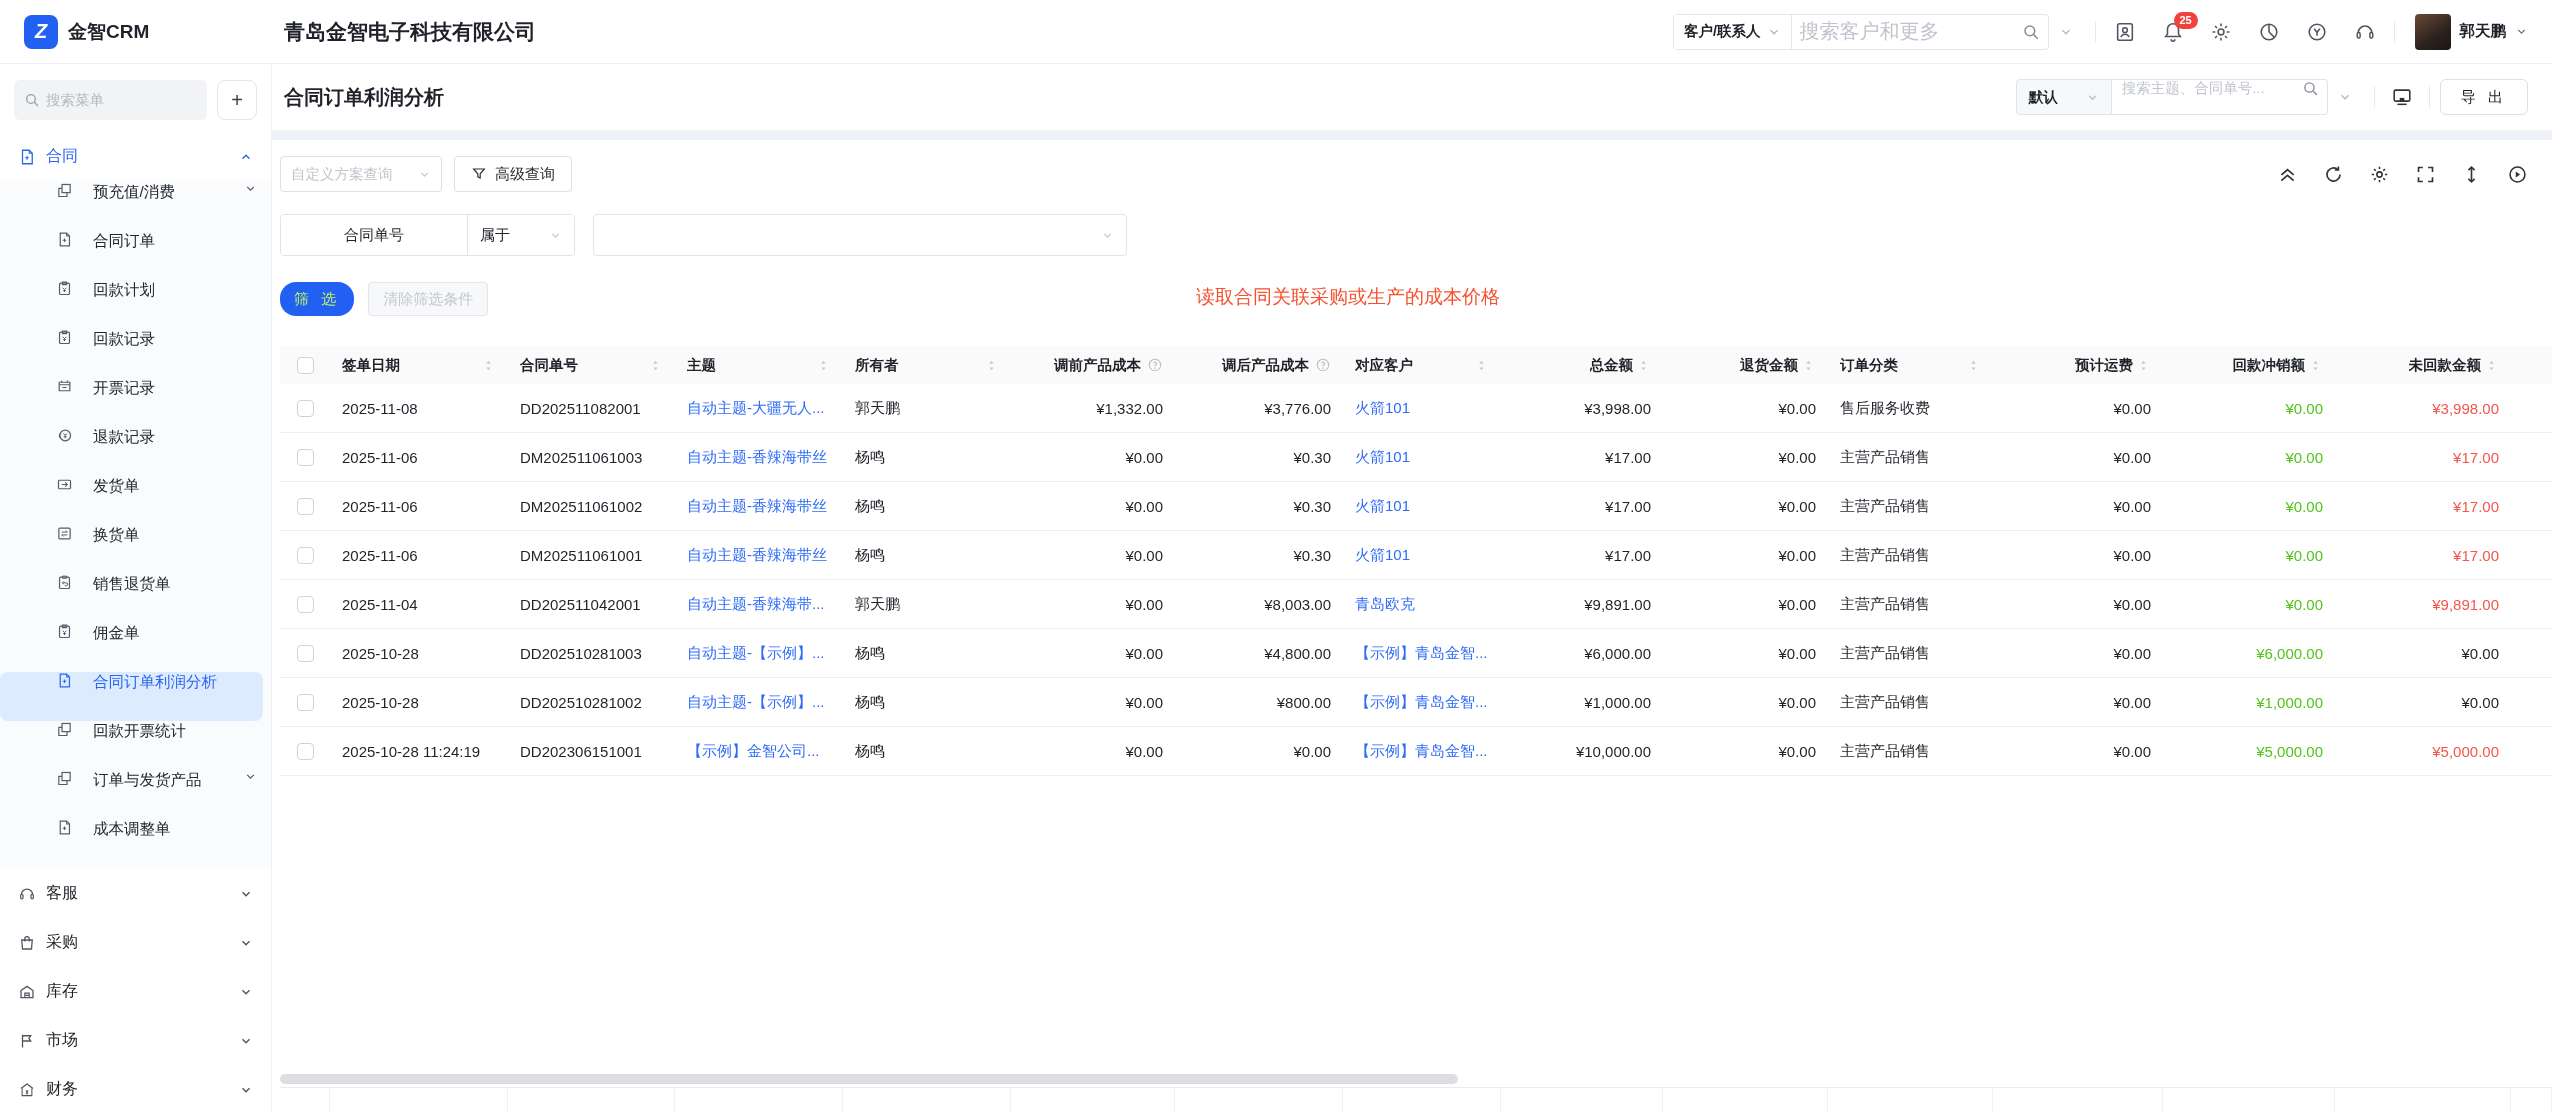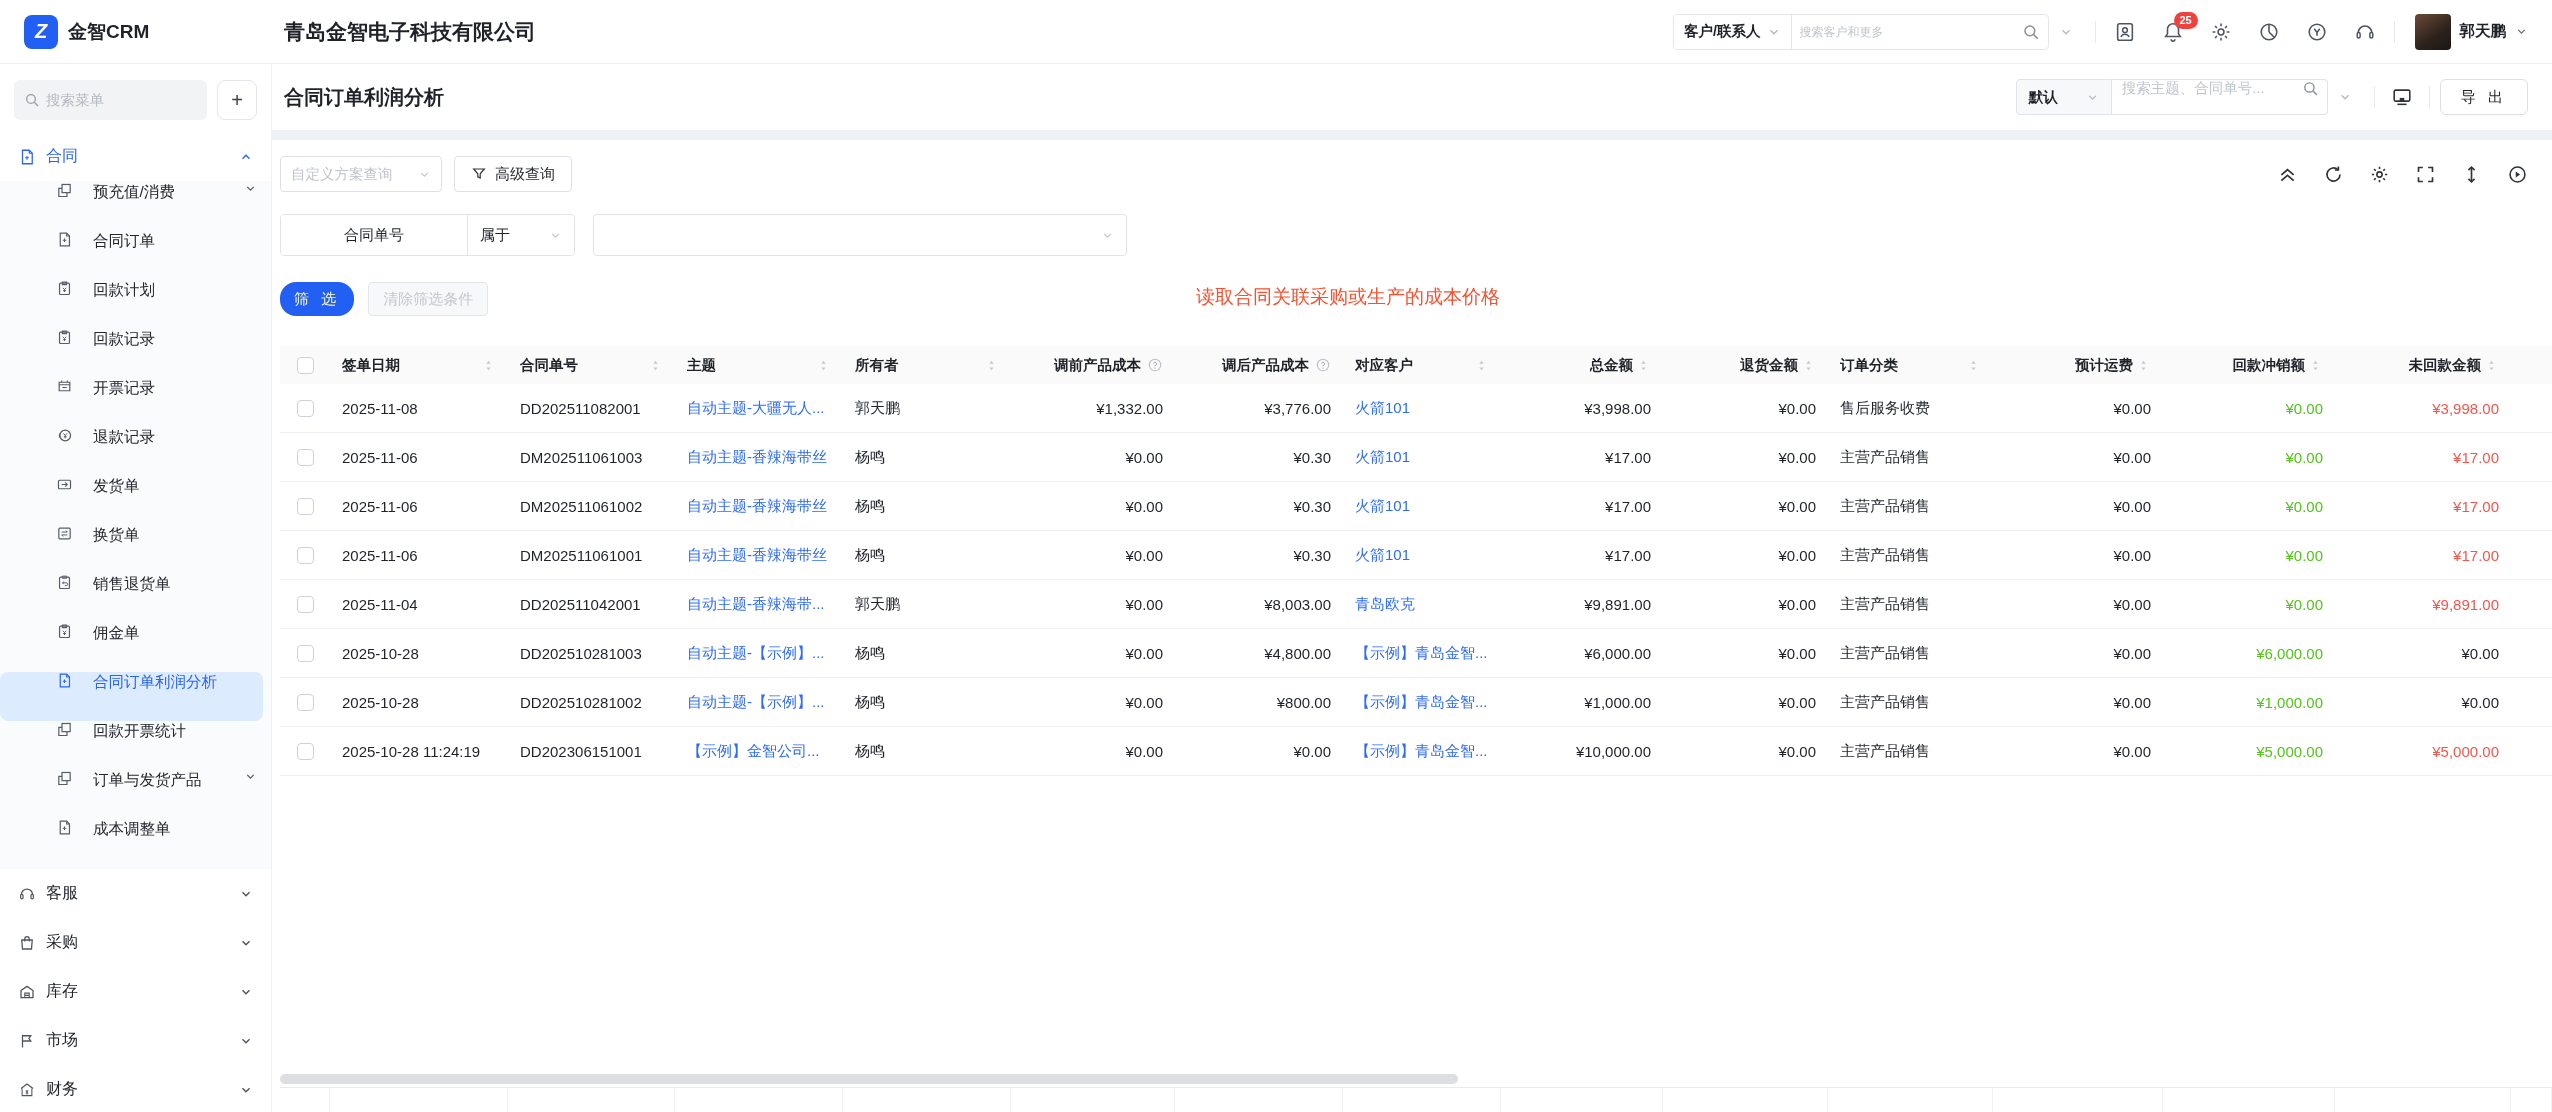--- a/index.html
+++ b/index.html
@@ -14,21 +14,21 @@
   .logo-wrap{width:248px;display:flex;align-items:center;gap:10px}
   .logo-mark{width:34px;height:34px;border-radius:8px;background:#2160f3;color:#fff;
     display:flex;align-items:center;justify-content:center;font-weight:bold;font-size:20px;font-style:italic}
   .logo-text{font-size:19px;font-weight:bold}
   .company{font-size:21px;font-weight:bold;margin-left:12px}
   .top-right{margin-left:auto;display:flex;align-items:center}
   .top-search{display:flex;align-items:center;height:36px;border:1px solid #e3e6eb;border-radius:4px;overflow:hidden}
   .scope{display:flex;align-items:center;gap:6px;padding:0 10px;height:100%;border-right:1px solid #e3e6eb;
     font-size:14.5px;font-weight:bold;color:#1f2329;background:#fff}
   .scope .ico,.sel-chev{width:14px;height:14px;color:#b4b9c2}
-  .top-search input{border:0;outline:none;width:230px;padding:0 8px;font-size:12px;color:#1f2329;font-family:inherit}
+  .top-search input{border:0;outline:none;width:230px;padding:0 8px;font-size:20px;color:#1f2329;font-family:inherit}
   .top-search input::placeholder{color:#bfc4cc}
   .tsearch-q{width:18px;height:18px;color:#8a9099;margin-right:8px}
   .tsearch-chev{width:14px;height:14px;color:#b4b9c2;margin:0 12px 0 10px}
   .vdiv{width:1px;height:22px;background:#e7e9ee;margin:0 10px}
   .top-icons{display:flex;align-items:center;gap:26px;margin:0 8px}
   .tico{width:22px;height:22px;color:#4e5560;position:relative}
   .badge{position:absolute;top:-9px;left:12px;background:#f0413d;color:#fff;border-radius:9px;
     font-size:11px;line-height:1;padding:3px 6px;font-weight:bold}
   .user{display:flex;align-items:center;gap:9px;margin-left:10px}
   .avatar{width:36px;height:36px;border-radius:4px;background:linear-gradient(145deg,#6b4a38 0%,#2c221c 60%,#191513 100%)}
@@ -94,21 +94,21 @@
   .cond-group{display:flex;height:42px;border:1px solid #e0e3e9;border-radius:4px;overflow:hidden}
   .cond-field{width:186px;display:flex;align-items:center;justify-content:center;font-size:15px;background:#fff}
   .cond-op{width:107px;display:flex;align-items:center;justify-content:space-between;padding:0 12px;
     border-left:1px solid #e0e3e9;font-size:15px;background:#fff}
   .cond-op .ico{width:13px;height:13px;color:#c4c9d0}
   .cond-value{width:534px;height:42px;border:1px solid #e0e3e9;border-radius:4px;background:#fff;
     display:flex;align-items:center;justify-content:flex-end;padding:0 12px}
   .cond-value .ico{width:13px;height:13px;color:#c4c9d0}
 
   .frow3{position:relative;display:flex;align-items:center;gap:14px;margin-top:26px;height:34px}
-  .filter-btn{height:34px;padding:0 14px;background:#2160f3;color:#fef9c3;border:0;border-radius:16px;
+  .filter-btn{height:34px;padding:0 14px;background:#2160f3;color:#bef264;border:0;border-radius:16px;
     font-size:15px;letter-spacing:4px;cursor:pointer;font-family:inherit}
   .clear-btn{height:34px;padding:0 14px;background:#f7f8fa;color:#c3c7cf;border:1px solid #e5e6eb;
     border-radius:4px;font-size:15px;cursor:default;font-family:inherit}
   .annotation{position:absolute;left:916px;top:2px;color:#f5502f;font-size:19px;white-space:nowrap}
 
   
   .tbl{margin-top:30px;width:2272px}
   .trow{display:grid;grid-template-columns:50px 178px 167px 168px 168px 164px 168px 158px 162px 165px 165px 170px 172px 176px 1fr;align-items:center}
   .thead{height:38px;background:#fafafa;font-weight:bold;font-size:14.5px}
   .tbody .trow{height:49px;border-bottom:1px solid #f0f0f2;background:#fff;font-size:15px}

